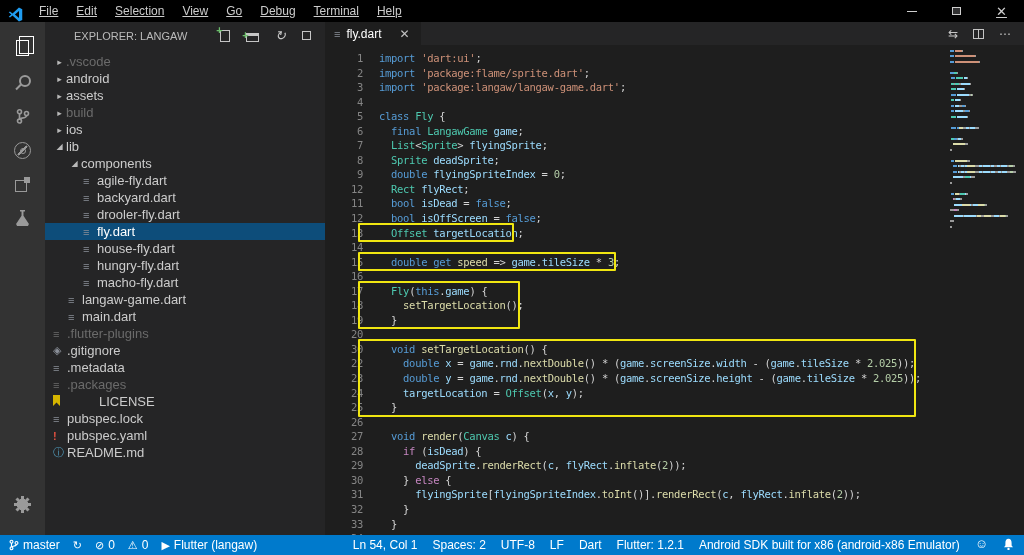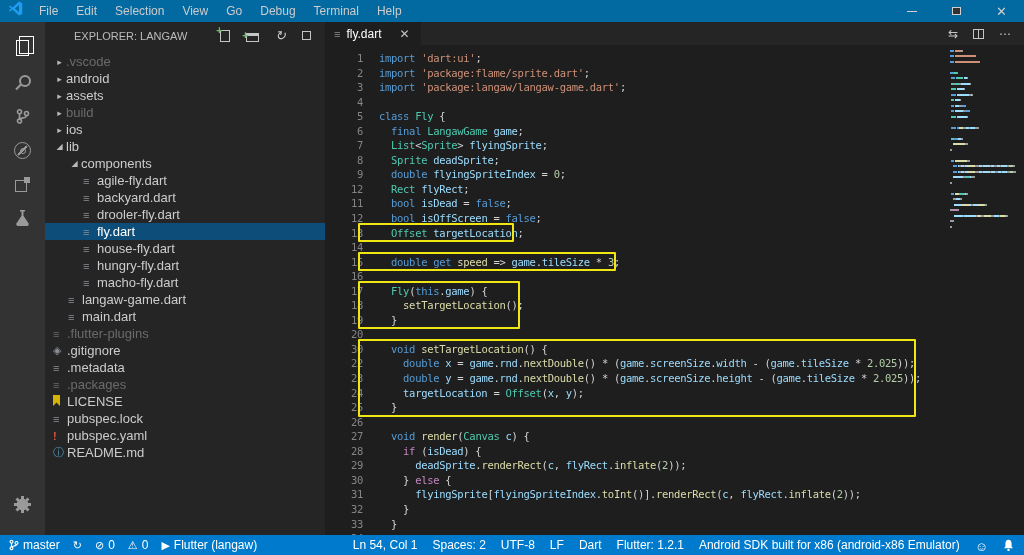--- a/index.html
+++ b/index.html
@@ -3,21 +3,21 @@
 <meta charset="utf-8">
 <style>
   * { box-sizing: border-box; }
   html,body { margin:0; padding:0; }
   body {
     width:1024px; height:555px; overflow:hidden;
     background:#1e1e1e; font-family:"Liberation Sans", sans-serif;
     color:#cccccc; -webkit-font-smoothing:antialiased;
   }
   
-  .titlebar { height:22px; background:#0369a1; display:flex; align-items:flex-start; position:relative; font-size:12px; }
+  .titlebar { height:22px; background:#000000; display:flex; align-items:flex-end; position:relative; font-size:12px;text-decoration:underline; }
   .logo { width:16px; height:16px; margin:0 6px 0 8px; display:flex; align-items:center; }
   .menus { display:flex; }
   .menu-item { padding:0 9px; line-height:22px; height:22px; color:#cccccc; cursor:default; }
   .window-title { position:absolute; left:50%; transform:translateX(-50%); color:#bdbdbd; white-space:nowrap; }
   .win-controls { margin-left:auto; display:flex; height:22px; }
   .win-btn { width:45px; height:22px; display:flex; align-items:center; justify-content:center; color:#cfcfcf; }
   .wb-min-glyph { width:10px; height:1px; background:#cfcfcf; display:inline-block; }
   .wb-restore-glyph { width:9px; height:8px; border:1px solid #cfcfcf; position:relative; display:inline-block; background:#323233; }
   .wb-restore-glyph::before { content:""; position:absolute; left:2px; top:-3px; width:9px; height:8px; border:1px solid #cfcfcf; z-index:-1; }
   .wb-close-glyph { font-size:13px; line-height:13px; }
@@ -83,21 +83,21 @@
   .code-line { height:14.55px; }
   .tk-kw{color:#569cd6} .tk-ctl{color:#c586c0} .tk-type{color:#4ec9b0} .tk-var{color:#9cdcfe}
   .tk-fn{color:#dcdcaa} .tk-str{color:#ce9178} .tk-num{color:#b5cea8} .tk-pln{color:#d4d4d4}
   .anno { position:absolute; border:2px solid #f0e611; pointer-events:none; border-radius:1px; }
   .minimap { position:absolute; top:2px; right:2px; width:72px; padding-top:1px; }
   .mm-line { height:5.5px; display:flex; align-items:center; }
   .mm-seg { height:2.4px; }
   
   .statusbar { height:20px; background:#007acc; color:#ffffff; display:flex; align-items:center; font-size:12px; padding:0 10px 0 9px; }
   .st-item { display:flex; align-items:center; gap:4px; margin-right:13px; white-space:nowrap; }
-  .st-right { margin-left:auto; display:flex; align-items:flex-end; }
+  .st-right { margin-left:auto; display:flex; align-items:flex-start; }
   .st-right .st-item { margin-right:0; margin-left:15px; }
   .st-ic { font-size:11px; line-height:11px; display:flex; align-items:center; }
 </style>
 </head>
 <body>
 
 <div class="titlebar">
   <span class="logo">
     <svg width="15" height="15" viewBox="0 0 24 24">
         <path d="M17.5 0.8 L7.2 10.3 L3.2 7.3 L1.2 8.3 L5.2 12 L1.2 15.7 L3.2 16.7 L7.2 13.7 L17.5 23.2 L22.8 20.6 L22.8 3.4 Z M17.6 6.5 L17.6 17.5 L11 12 Z" fill="#1f9cf0"></path>
@@ -241,21 +241,21 @@
           <span>.gitignore</span>
         </div>
         <div class="tree-row" style="padding-left: 8px;">
           <span class="fic" style="color: rgb(138, 143, 152);">≡</span>
           <span>.metadata</span>
         </div>
         <div class="tree-row dim" style="padding-left: 8px;">
           <span class="fic">≡</span>
           <span>.packages</span>
         </div>
-        <div class="tree-row" style="padding-left: 8px;">
+        <div class="tree-row" style="padding-left: 8px; gap: 32px;">
           <span class="fic"><i class="ic-bookmark"></i></span>
           <span>LICENSE</span>
         </div>
         <div class="tree-row" style="padding-left: 8px;">
           <span class="fic" style="color: rgb(138, 143, 152);">≡</span>
           <span>pubspec.lock</span>
         </div>
         <div class="tree-row" style="padding-left: 8px;">
           <span class="fic" style="color: rgb(226, 81, 65); font-weight: bold;">!</span>
           <span>pubspec.yaml</span>

